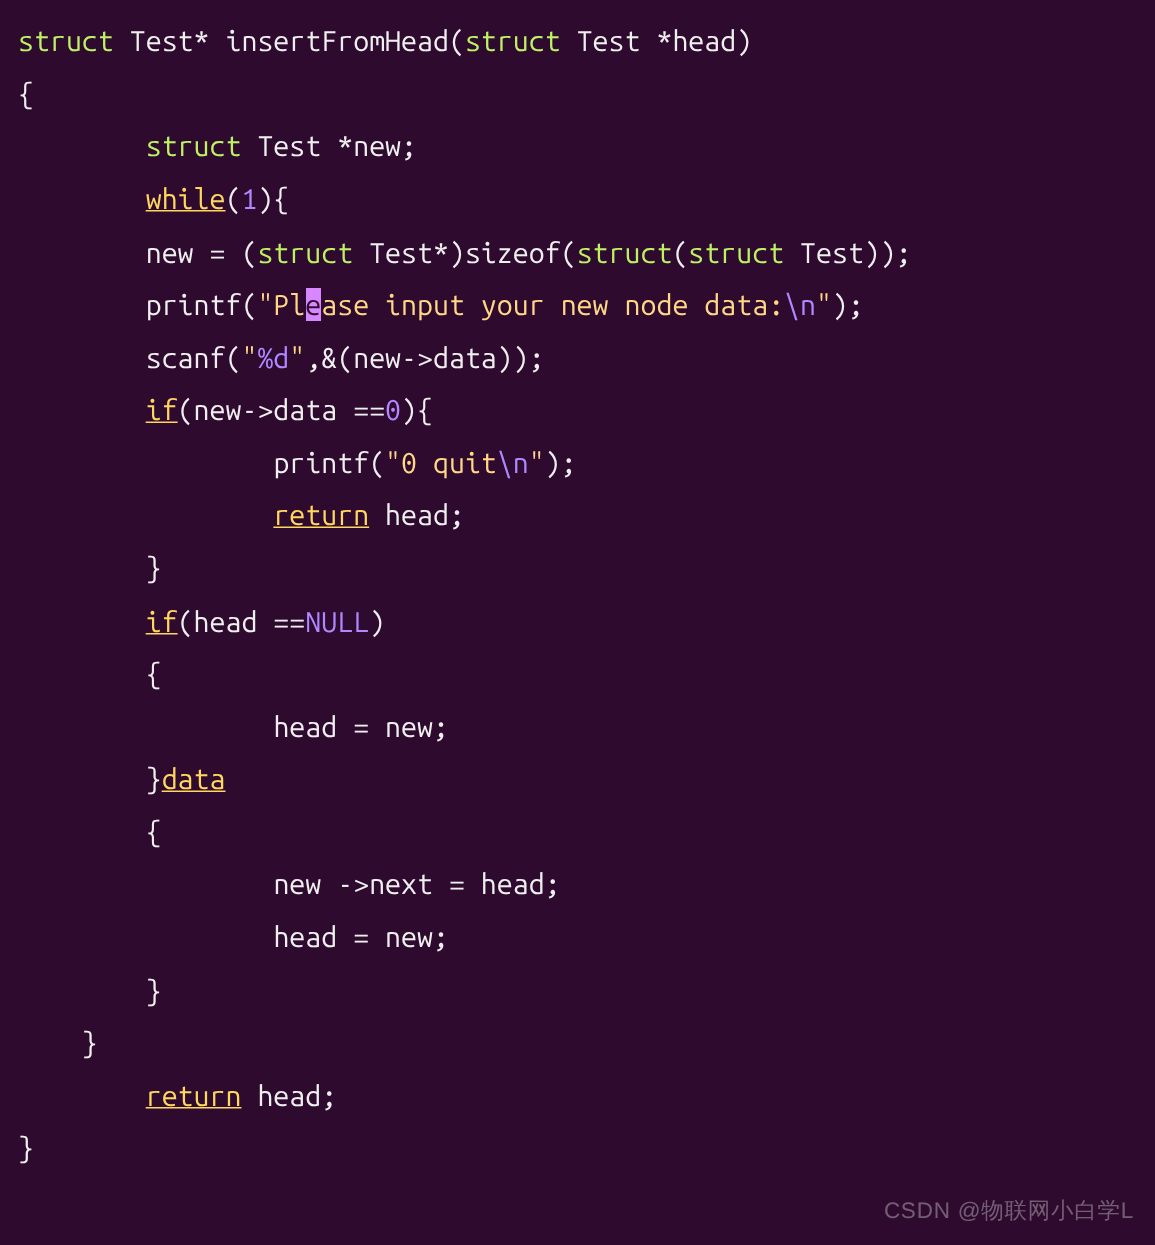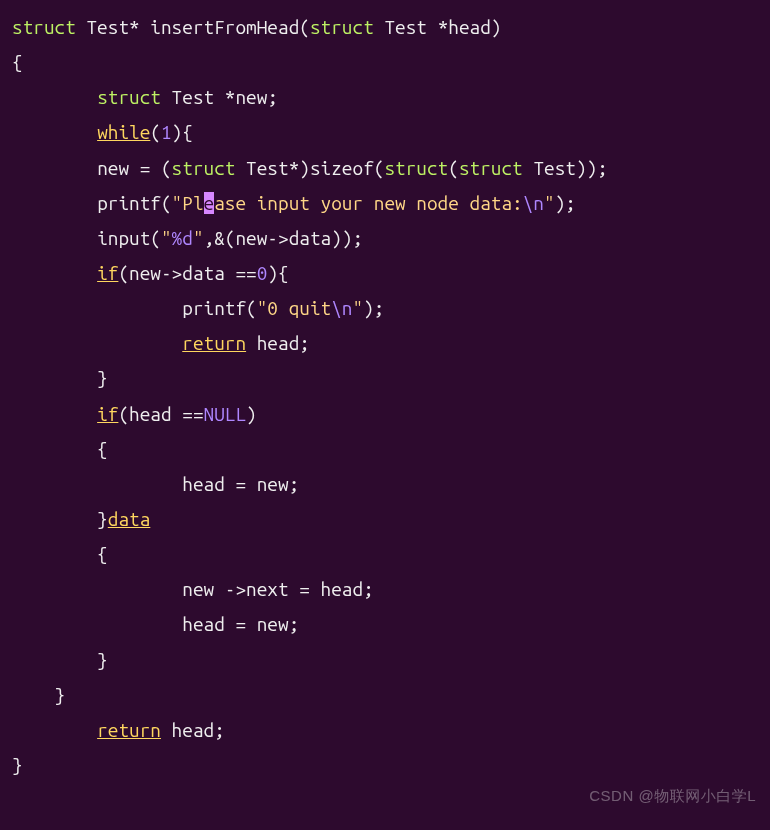--- a/index.html
+++ b/index.html
@@ -24,38 +24,38 @@
   .num { color: #af87ff; }      
   .str { color: #ffd787; }      
   .fmt { color: #af87ff; }      
   .esc { color: #af87ff; }
   .cursor {
     background: #d787ff;
     color: #2d0a2e;
   }
   .watermark {
     position: absolute;
-    bottom: 20px;
+    bottom: 8px;
     right: 14px;
     color: rgba(230,230,230,0.38);
     font-size: 15px;
     font-family: sans-serif;
     letter-spacing: 0.5px;
   }
 </style>
 </head>
 <body>
 
 <pre><span class="kw">struct</span> <span>Test</span><span>*</span> <span>insertFromHead</span>(<span class="kw">struct</span> <span>Test</span> <span>*</span><span>head</span>)
 {
         <span class="kw">struct</span> <span>Test</span> <span>*</span><span>new</span>;
         <span class="ret">while</span>(<span class="num">1</span>){
         <span>new</span> = (<span class="kw">struct</span> <span>Test</span><span>*</span>)<span>sizeof</span>(<span class="kw">struct</span>(<span class="kw">struct</span> <span>Test</span>));
         <span>printf</span>(<span class="str">"Pl</span><span class="cursor">e</span><span class="str">ase input your new node data:</span><span class="esc">\n</span><span class="str">"</span>);
-        <span>input</span>(<span class="str">"</span><span class="fmt">%d</span><span class="str">"</span>,<span>&amp;</span>(<span>new-&gt;data</span>));
+        <span>scanf</span>(<span class="str">"</span><span class="fmt">%d</span><span class="str">"</span>,<span>&amp;</span>(<span>new-&gt;data</span>));
         <span class="ret">if</span>(<span>new-&gt;data</span> ==<span class="num">0</span>){
                 <span>printf</span>(<span class="str">"0 quit</span><span class="esc">\n</span><span class="str">"</span>);
                 <span class="ret">return</span> <span>head</span>;
         }
         <span class="ret">if</span>(<span>head</span> ==<span class="num">NULL</span>)
         {
                 <span>head = new;</span>
         }<span class="ret">data</span>
         {
                 <span>new -&gt;next = head;</span>

